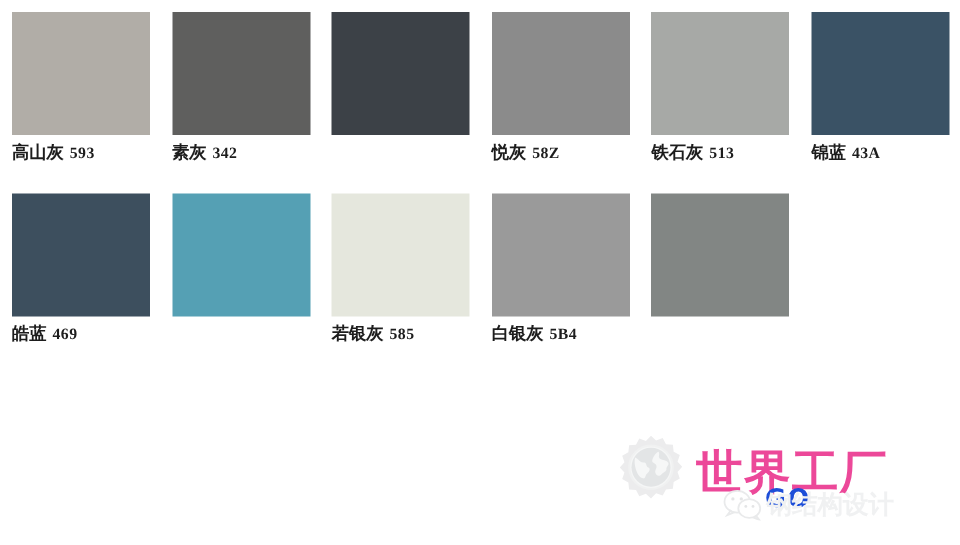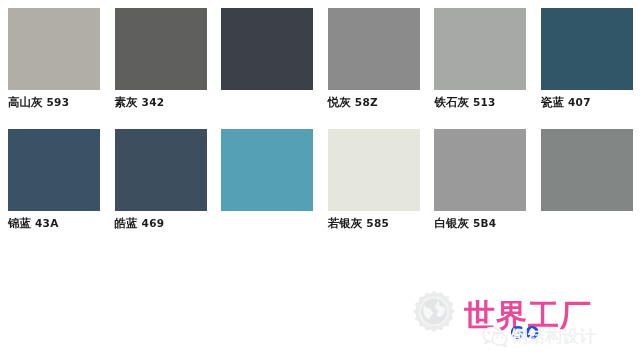--- a/index.html
+++ b/index.html
@@ -16,20 +16,21 @@
     width:640px;height:363px;
     display:grid;
     grid-template-columns:repeat(6,106.6px);
     grid-template-rows:repeat(3,121px);
     box-sizing:border-box;
   }
   .cell{
     position:relative;
     box-sizing:border-box;
     padding:8px 0 0 8px;
+    font-family:Liberation Serif, serif;
   }
   .chip{
     width:92px;
     height:82px;
     display:block;
     box-sizing:border-box;
   }
   .caption{
     margin-top:5px;
     width:98px;
@@ -120,24 +121,20 @@
     </div>
     <div class="cell">
       <span class="chip" style="background: rgb(139, 139, 139);"></span>
       <div class="caption"><span class="cn">悦灰</span><span class="code">58Z</span></div>
     </div>
     <div class="cell">
       <span class="chip" style="background: rgb(167, 169, 166);"></span>
       <div class="caption"><span class="cn">铁石灰</span><span class="code">513</span></div>
     </div>
     <div class="cell">
-      <span class="chip" style="background: rgb(49, 86, 103);"></span>
-      <div class="caption"><span class="cn">瓷蓝</span><span class="code">407</span></div>
-    </div>
-    <div class="cell">
       <span class="chip" style="background: rgb(58, 82, 101);"></span>
       <div class="caption"><span class="cn">锦蓝</span><span class="code">43A</span></div>
     </div>
     <div class="cell">
       <span class="chip" style="background: rgb(61, 79, 94);"></span>
       <div class="caption"><span class="cn">皓蓝</span><span class="code">469</span></div>
     </div>
     <div class="cell">
       <span class="chip" style="background: rgb(85, 160, 180);"></span>
     </div>

